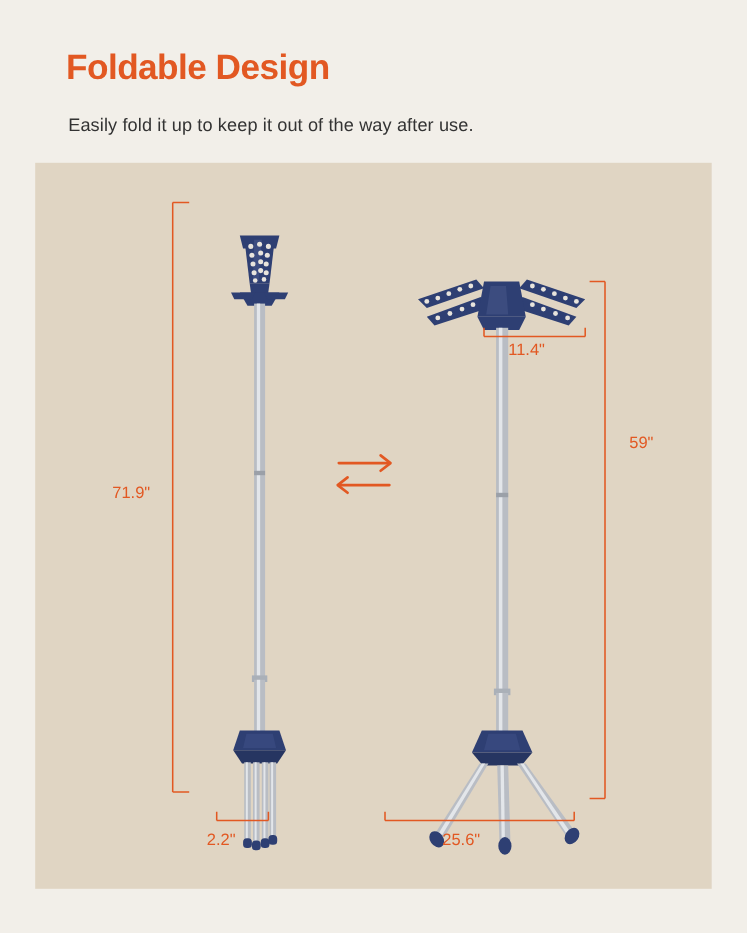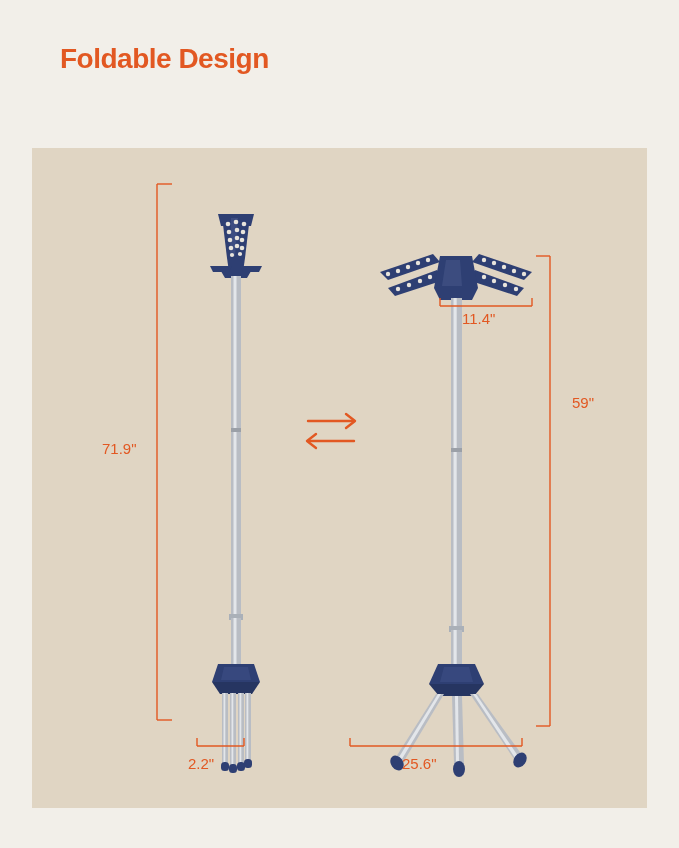--- a/index.html
+++ b/index.html
@@ -17,21 +17,21 @@
   .page {
     position: relative;
     width: 679px;
     height: 848px;
     background: #f2efe9;
   }
   .headline {
     position: absolute;
     left: 60px;
     top: 44px;
-    font-size: 28px;
+    font-size: 32px;
     font-weight: 700;
     color: #e25822;
     letter-spacing: -0.5px;
     line-height: 1.1;
   }
   .subhead {
     position: absolute;
     left: 62px;
     top: 105px;
     font-size: 16.5px;
@@ -58,20 +58,21 @@
     left: 0;
     top: 0;
   }
 </style>
 </head>
 <body>
 
 <div class="page">
 
   <div class="headline">Foldable Design</div>
+  <div class="subhead">Easily fold it up to keep it out of the way after use.</div>
 
   <div class="panel">
 
     <svg class="svg-layer" width="615" height="660" viewBox="0 0 615 660">
 
       <g>
 
         <path d="M190 68 L218 68 L213 110 L195 110 Z" fill="#2e3f73"></path>
         <path d="M186 66 L222 66 L219 78 L189 78 Z" fill="#2e3f73"></path>
         <path d="M195 110 L213 110 L211 124 L197 124 Z" fill="#2e3f73"></path>

